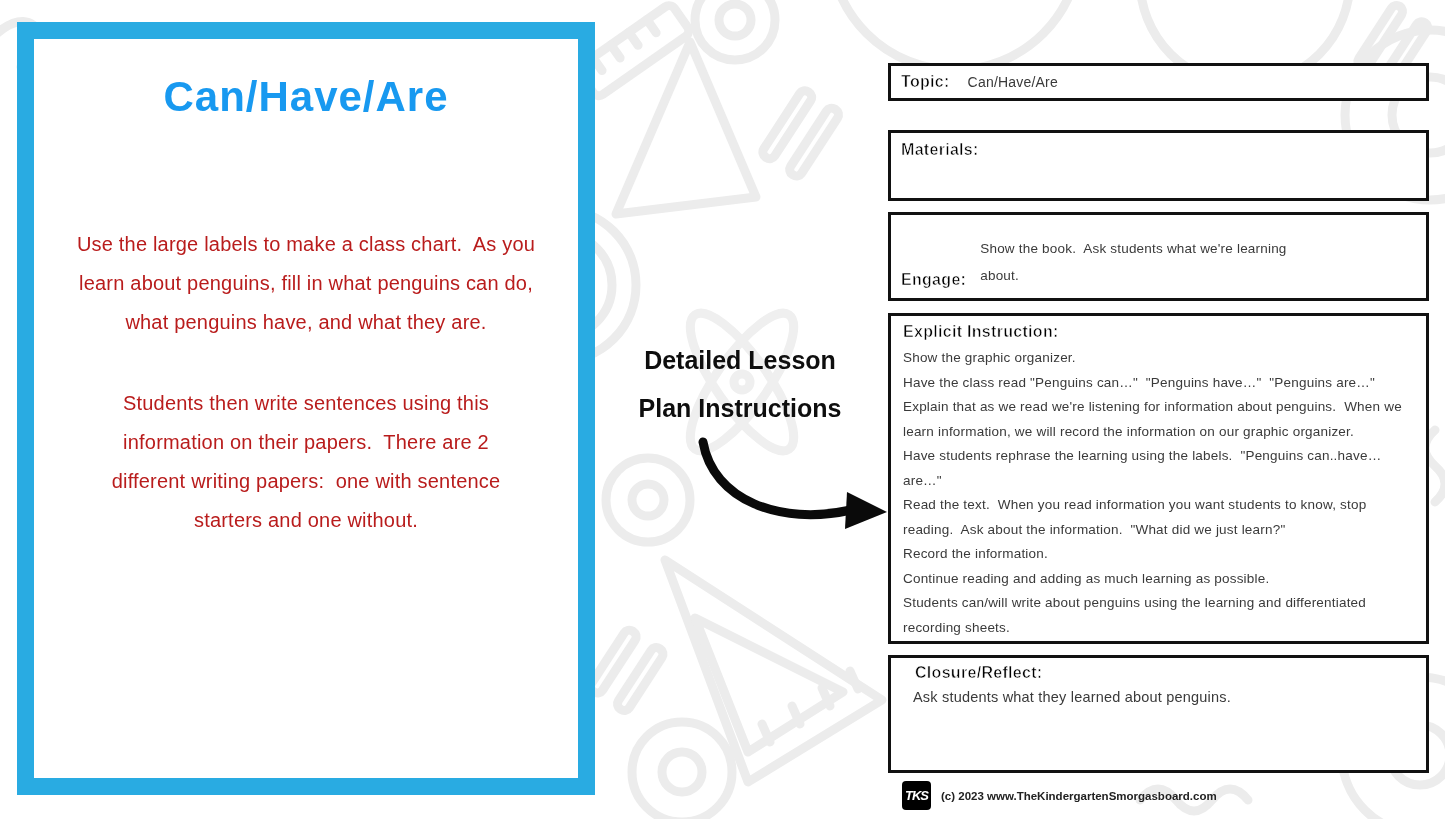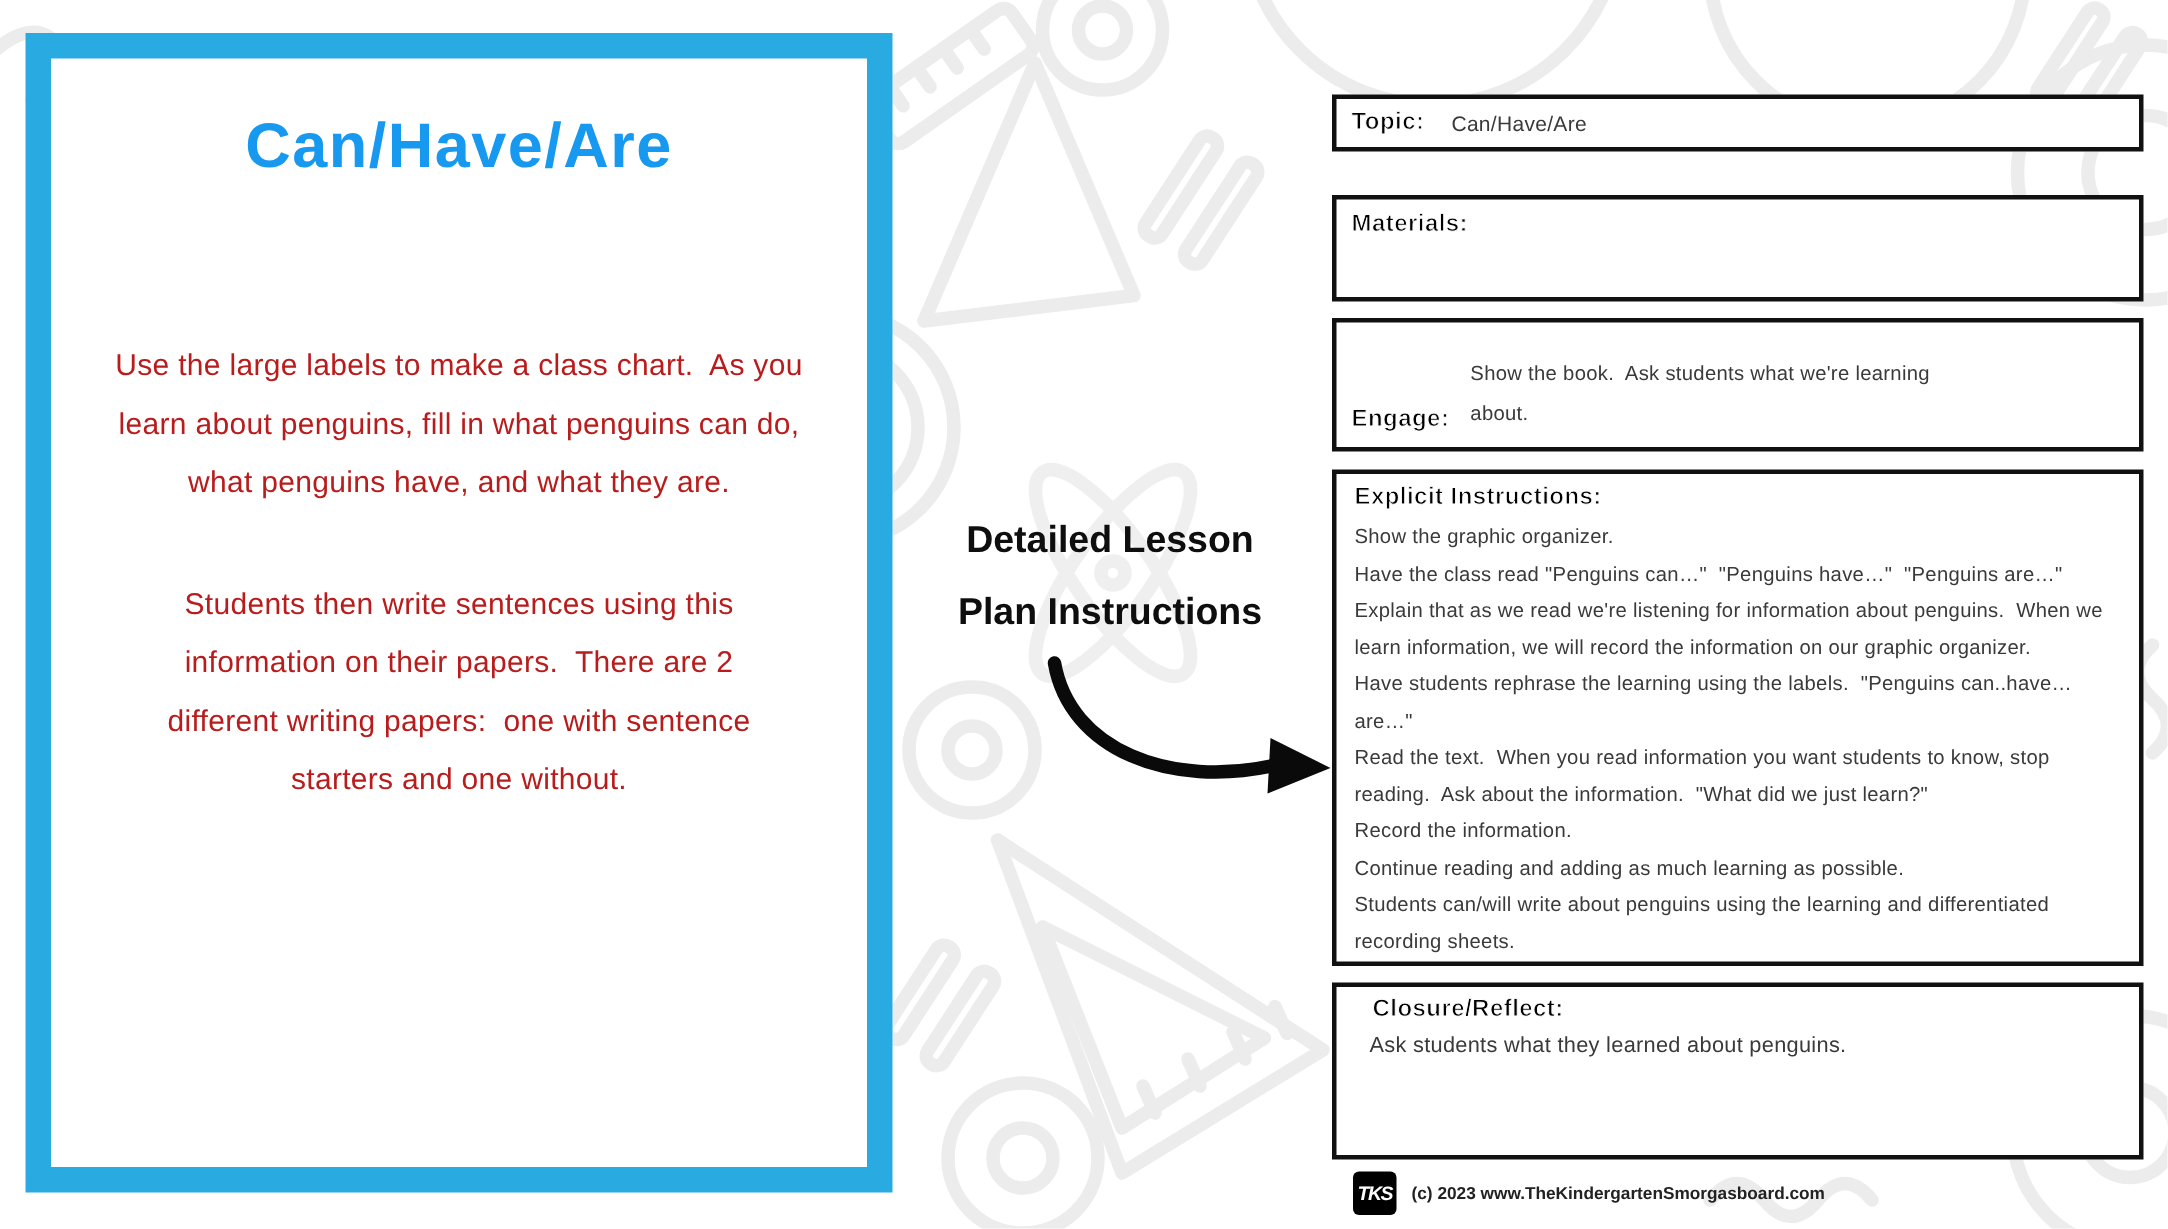--- a/index.html
+++ b/index.html
@@ -166,21 +166,21 @@
   <div class="pbox box-materials">
     <span class="blabel">Materials:</span>
   </div>
 
   <div class="pbox box-engage">
     <span class="blabel">Engage:</span>
     <span class="hand">Show the book.  Ask students what we're learning about.</span>
   </div>
 
   <div class="pbox box-explicit">
-    <span class="blabel">Explicit Instructions:</span>
+    <span class="blabel">Explicit Instruction:</span>
     <p class="hand instruction-line">Show the graphic organizer.</p>
     <p class="hand instruction-line">Have the class read "Penguins can…"  "Penguins have…"  "Penguins are…"</p>
     <p class="hand instruction-line">Explain that as we read we're listening for information about penguins.  When we learn information, we will record the information on our graphic organizer.</p>
     <p class="hand instruction-line">Have students rephrase the learning using the labels.  "Penguins can..have…are…"</p>
     <p class="hand instruction-line">Read the text.  When you read information you want students to know, stop reading.  Ask about the information.  "What did we just learn?"</p>
     <p class="hand instruction-line">Record the information.</p>
     <p class="hand instruction-line">Continue reading and adding as much learning as possible.</p>
     <p class="hand instruction-line">Students can/will write about penguins using the learning and differentiated recording sheets.</p>
   </div>
 

